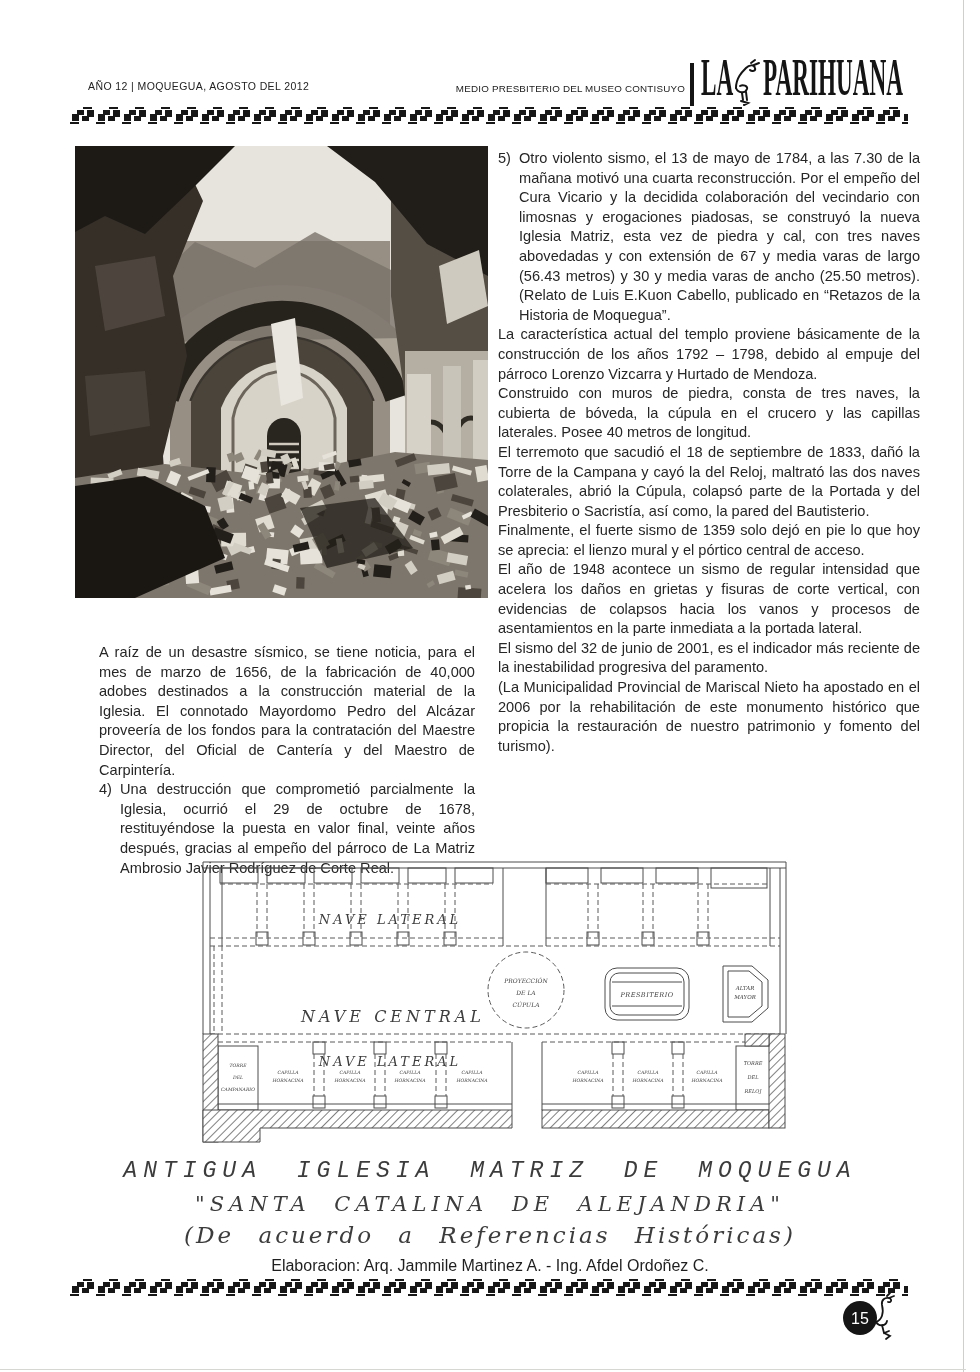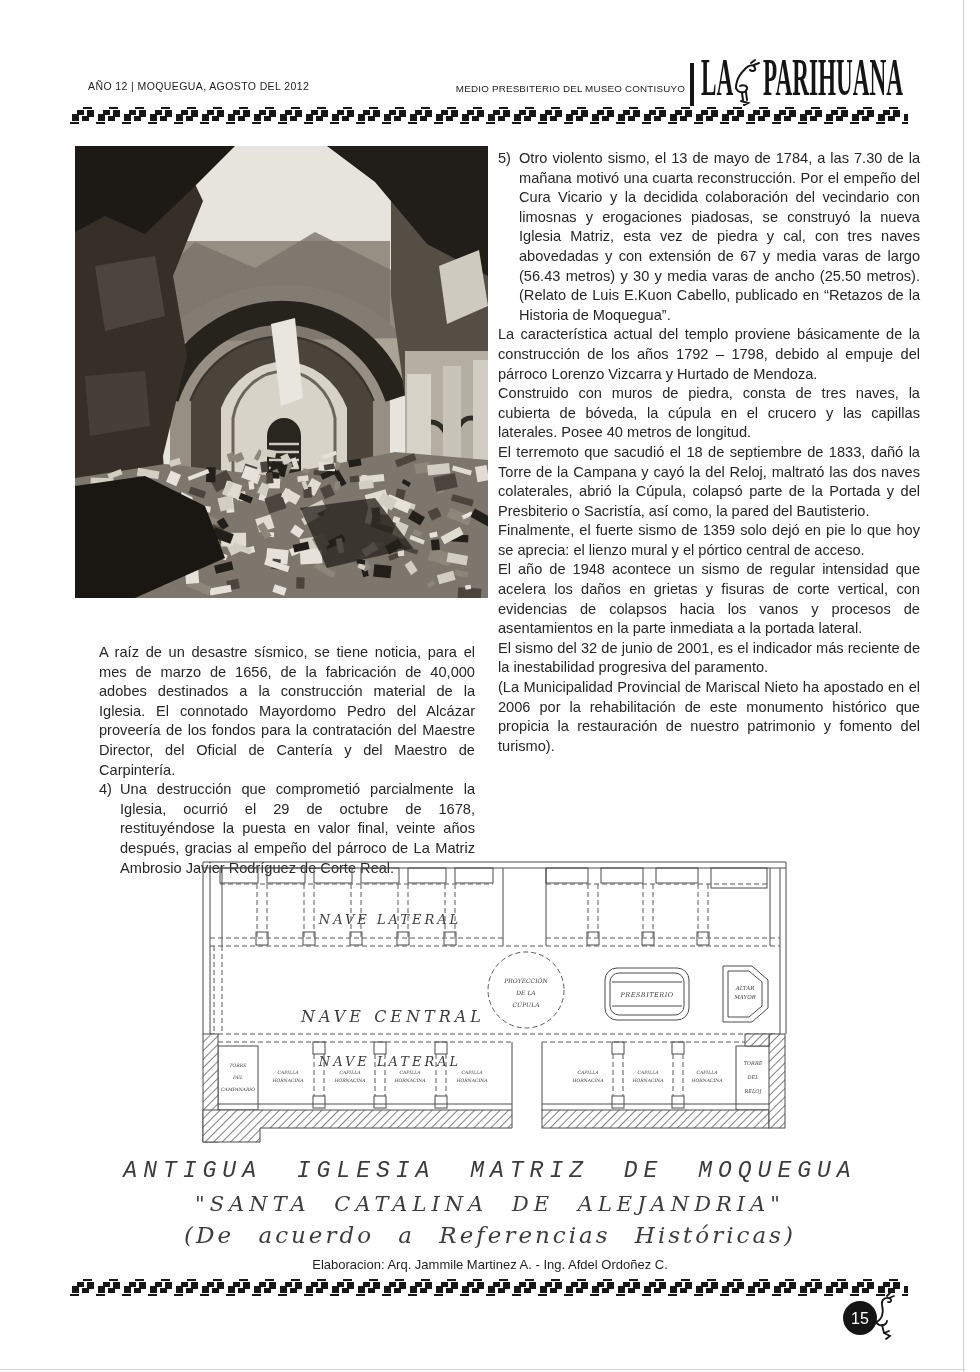--- a/index.html
+++ b/index.html
@@ -43,21 +43,21 @@
   .plan text{font-family:"DejaVu Serif",serif;font-style:italic;fill:#3d3d3d;}
 
   
   .caption{position:absolute;left:60px;top:1158px;width:860px;text-align:center;color:#3c3c3c;}
   .cap1{font-family:Liberation Mono, monospace;font-style:italic;font-size:23px;
         letter-spacing:6px;word-spacing:15px;white-space:nowrap;}
   .cap2{font-family:"DejaVu Serif",serif;font-style:italic;font-size:21px;
         letter-spacing:5px;word-spacing:12px;margin-top:8px;white-space:nowrap;}
   .cap3{font-family:"DejaVu Serif",serif;font-style:italic;font-size:23px;
         letter-spacing:3px;word-spacing:14px;margin-top:6px;white-space:nowrap;}
-  .credit{font-family:"Liberation Sans",sans-serif;font-size:13px;color:#1f1f1f;margin-top:9px;}
+  .credit{font-family:"Liberation Sans",sans-serif;font-size:16px;color:#1f1f1f;margin-top:9px;}
 
   
   .badge{position:absolute;left:838px;top:1292px;}
 </style>
 </head>
 <body>
 
 <div class="page">
 
   <div class="hdr-left">AÑO 12 | MOQUEGUA, AGOSTO DEL 2012</div>

